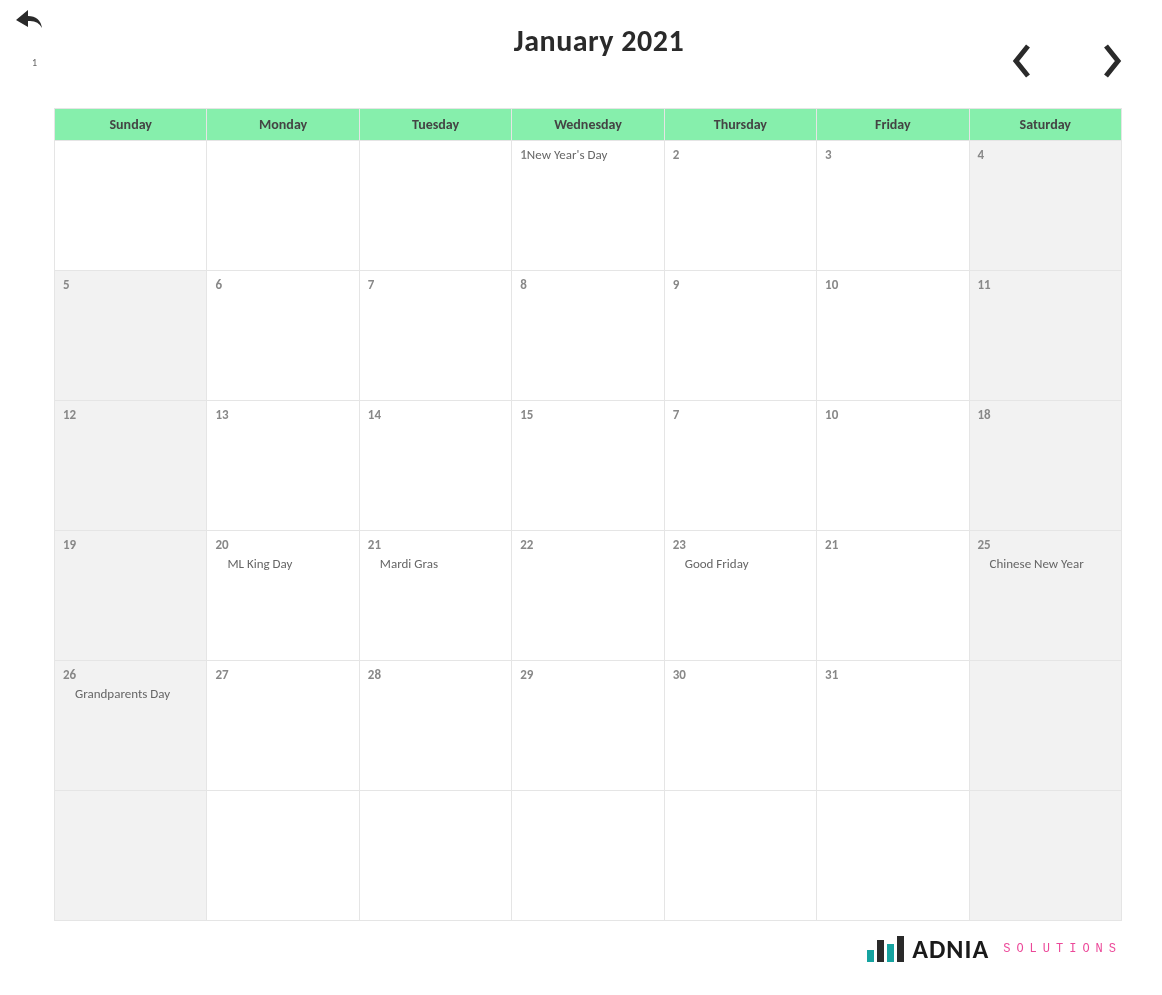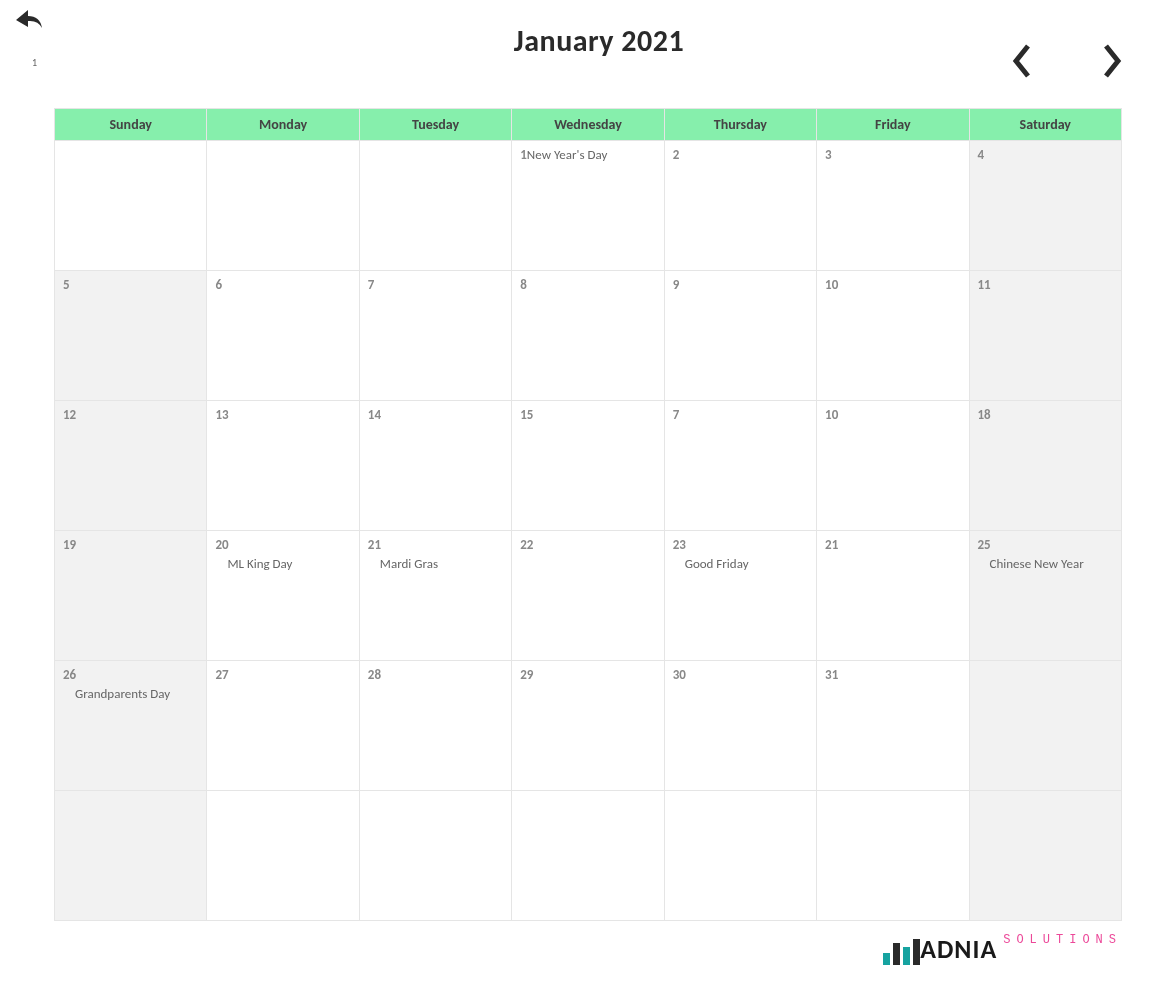--- a/index.html
+++ b/index.html
@@ -93,20 +93,22 @@
   .event.inline {
     display: inline;
     padding-left: 0;
   }
   .footer {
     margin: 12px 40px 0 0;
     text-align: right;
   }
   .footer-brand {
     display: inline-flex;
+    align-items: center;
+    gap: 8px;
   }
   .brand-bars {
     display: inline-flex;
     align-items: flex-end;
     gap: 3px;
   }
   .brand-bars span {
     display: inline-block;
     width: 7px;
     background: #16a3a0;

